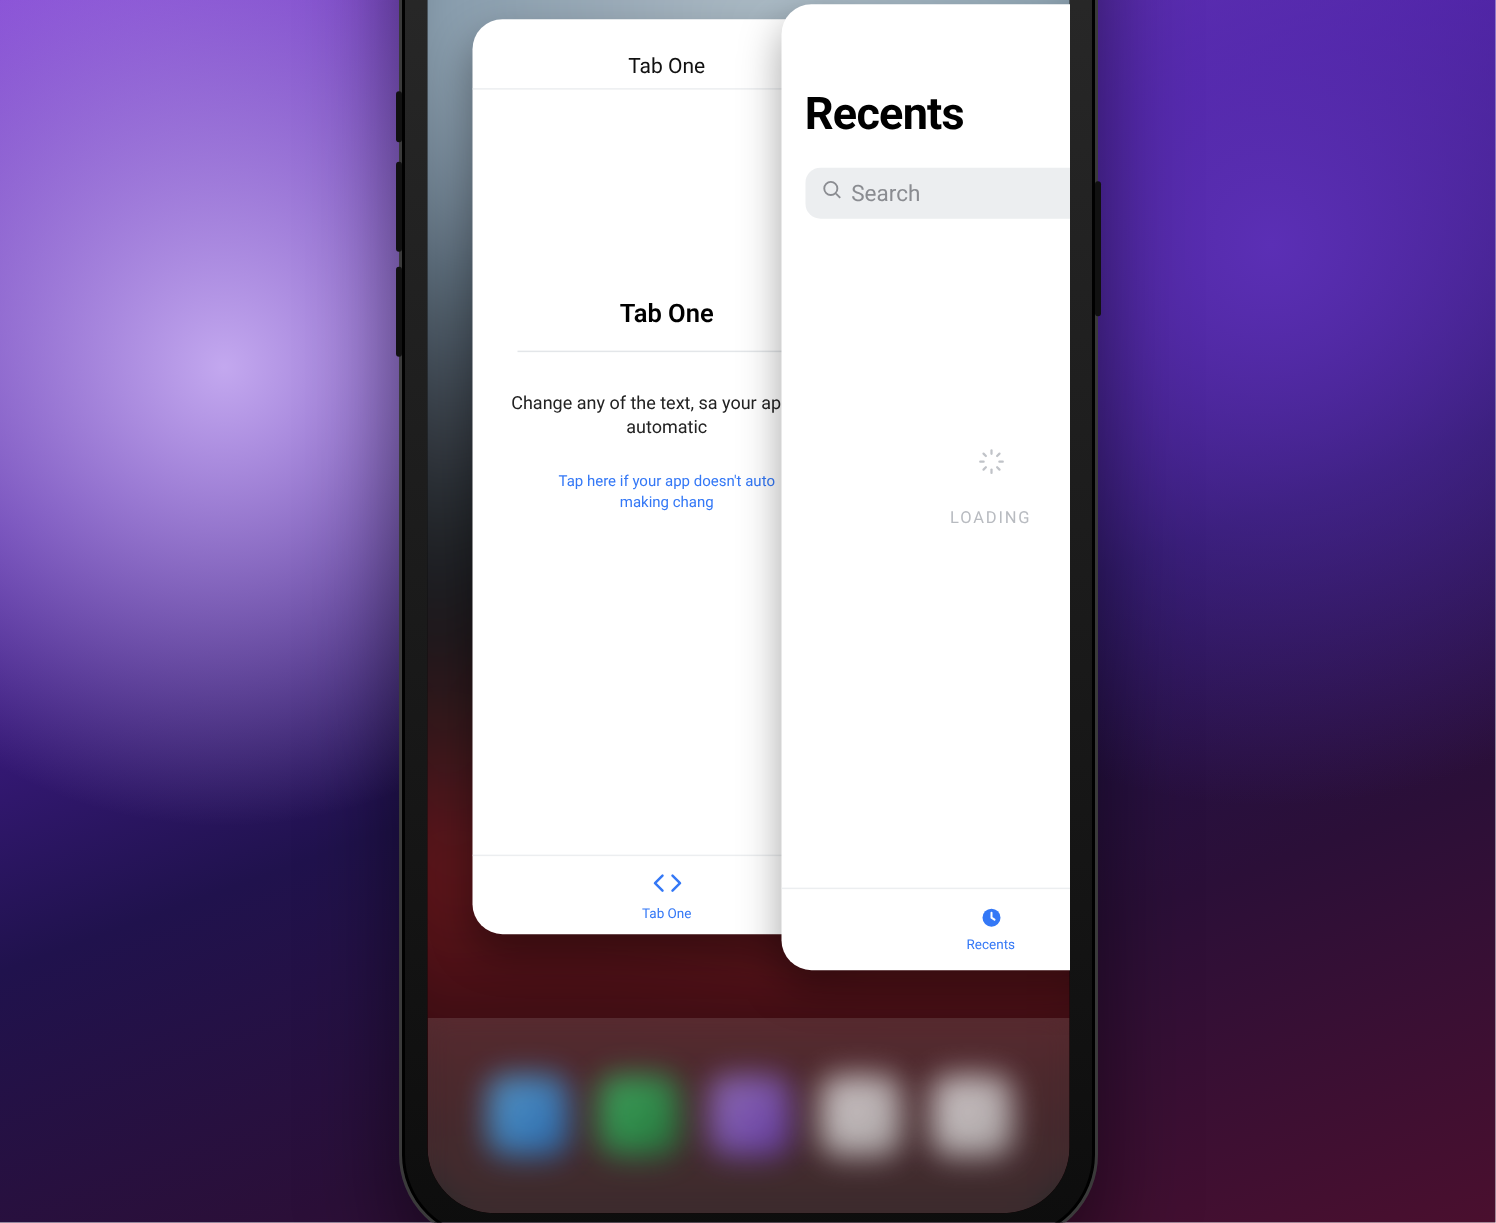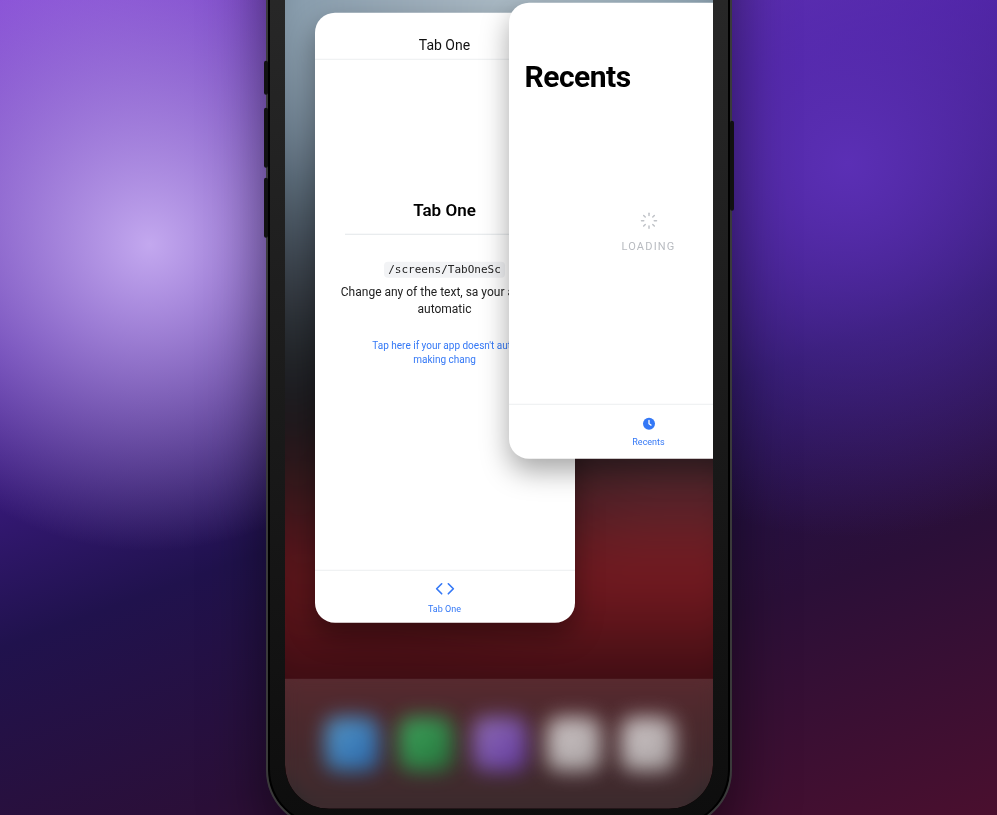--- a/index.html
+++ b/index.html
@@ -72,29 +72,29 @@
   .card-expo{left:30px;top:120px;width:260px;height:610px;}
   .expo-nav{height:40px;border-bottom:1px solid #eceef0;display:flex;align-items:flex-end;justify-content:center;font-size:14px;color:#111;padding-bottom:6px;}
   .expo-body{padding:140px 14px 0 14px;text-align:center;}
   .expo-h{font-size:17px;font-weight:600;margin-bottom:14px;}
   .expo-rule{border:none;border-top:1px solid #e3e6e9;margin:0 16px 26px 16px;}
   .expo-p{font-size:12px;color:#222;margin:6px 0;line-height:1.35;}
   .expo-code{font-family:ui-monospace,Menlo,monospace;font-size:11px;background:#f2f3f5;border-radius:4px;padding:1px 4px;display:inline-block;}
   .expo-link{font-size:10px;color:var(--ios-blue);margin-top:22px;line-height:1.4;}
   .expo-tabbar{position:absolute;left:0;right:0;bottom:0;height:52px;border-top:1px solid #eceef0;display:flex;justify-content:center;}
   .expo-tab{display:flex;flex-direction:column;align-items:center;justify-content:center;gap:3px;color:var(--ios-blue);font-size:9px;}
-  .card-files{left:224px;top:110px;width:280px;height:456px;}
+  .card-files{left:236px;top:110px;width:280px;height:644px;}
   .files-top{padding:56px 16px 8px 16px;}
   .files-h{font-size:30px;font-weight:700;letter-spacing:-.5px;color:#000;}
   .search{
     margin:10px 16px 0 16px;height:34px;border-radius:10px;background:#eceef0;
     display:flex;align-items:center;gap:6px;padding:0 10px;color:#8a8c91;font-size:15px;
   }
   .files-loading{
-    position:absolute;left:0;right:0;top:46%;display:flex;flex-direction:column;align-items:center;gap:10px;
+    position:absolute;left:0;right:0;top:46%;display:flex;flex-direction:column;align-items:center;gap:22px;
     color:#b8bbc0;font-size:11px;letter-spacing:1.2px;
   }
   .spinner{width:18px;height:18px;color:#c0c3c8;}
   .files-tabbar{position:absolute;left:0;right:0;bottom:0;height:54px;border-top:1px solid #eceef0;display:flex;justify-content:center;}
   .files-tab{display:flex;flex-direction:column;align-items:center;justify-content:center;gap:3px;color:var(--ios-blue);font-size:9px;}
 
 </style>
 </head>
 <body>
 
@@ -116,41 +116,49 @@
 
     <div class="cards">
 
       <div class="card card-expo">
         <div class="expo-nav">
           <span>Tab One</span>
         </div>
         <div class="expo-body">
           <div class="expo-h">Tab One</div>
           <hr class="expo-rule">
-          <div class="expo-p"><span class="expo-code">/screens/TabOneSc</span></div>
           <div class="expo-p" style="white-space:pre-line">Change any of the text, sa   your app will automatic</div>
           <div class="expo-link" style="white-space:pre-line">Tap here if your app doesn't auto
 making chang</div>
         </div>
         <div class="expo-tabbar">
           <div class="expo-tab">
             <span>
               <svg viewBox="0 0 24 24" width="20" height="20" fill="none" stroke="currentColor" stroke-width="2" stroke-linecap="round" stroke-linejoin="round">
                   <polyline points="16 18 22 12 16 6"></polyline>
                   <polyline points="8 6 2 12 8 18"></polyline>
                 </svg>
             </span>
             <span>Tab One</span>
           </div>
         </div>
       </div>
 
       <div class="card card-files">
         <div class="files-top">
           <div class="files-h">Recents</div>
+        </div>
+        <div class="search">
+          <span>
+            <svg viewBox="0 0 24 24" width="15" height="15" fill="none" stroke="currentColor" stroke-width="2">
+                <circle cx="11" cy="11" r="7"></circle>
+                <line x1="21" y1="21" x2="16.5" y2="16.5"></line>
+              </svg>
+          </span>
+          <span>Search</span>
         </div>
         <div class="files-loading">
           <span class="spinner">
             <svg viewBox="0 0 24 24" width="18" height="18" stroke="currentColor" stroke-width="2" stroke-linecap="round" fill="none">
               <line x1="12" y1="2" x2="12" y2="5"></line>
                 <line x1="12" y1="19" x2="12" y2="22"></line>
               <line x1="4.9" y1="4.9" x2="7" y2="7"></line>
                 <line x1="17" y1="17" x2="19.1" y2="19.1"></line>
               <line x1="2" y1="12" x2="5" y2="12"></line>
                 <line x1="19" y1="12" x2="22" y2="12"></line>

